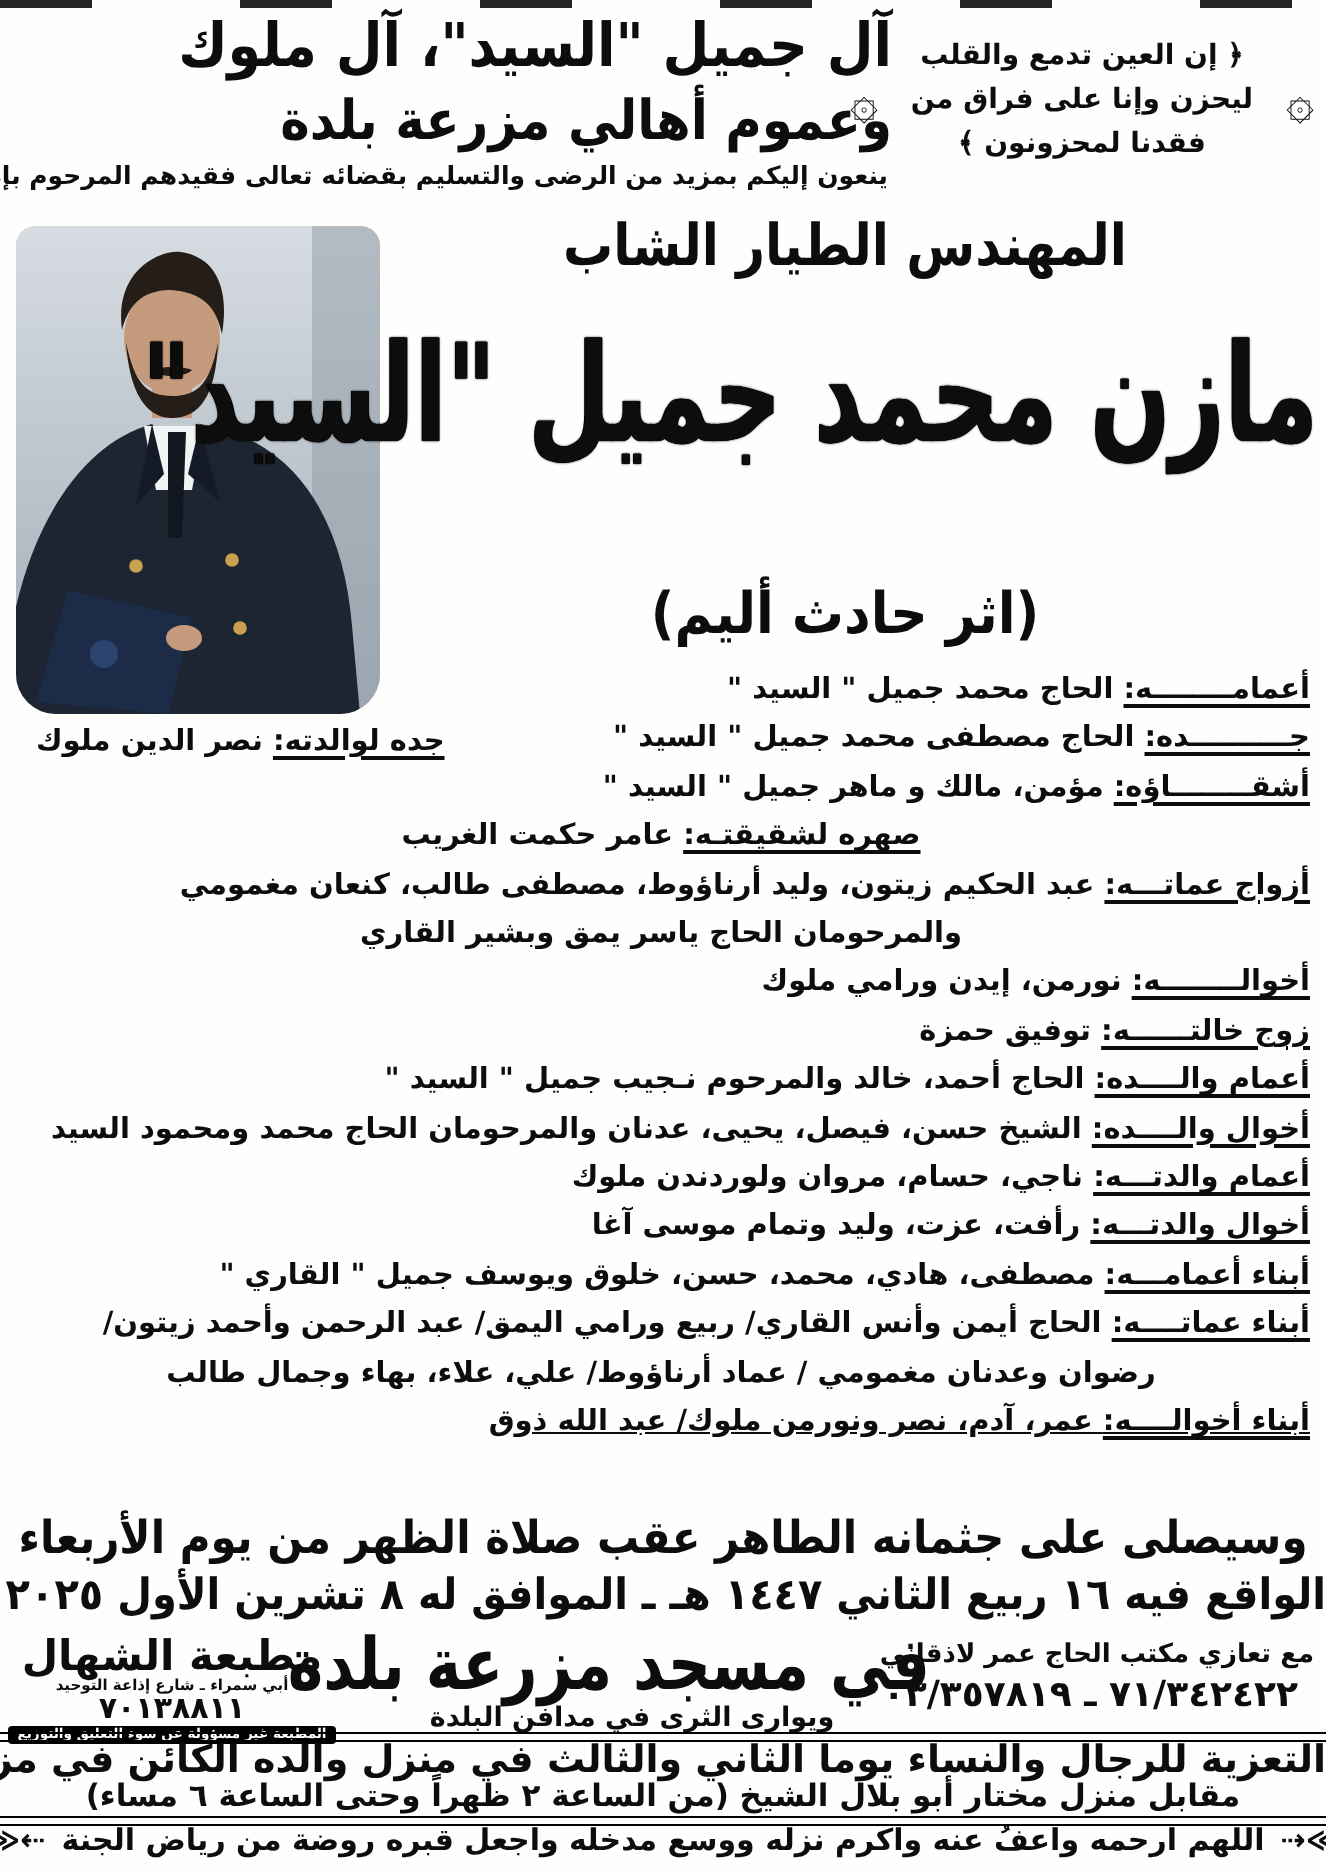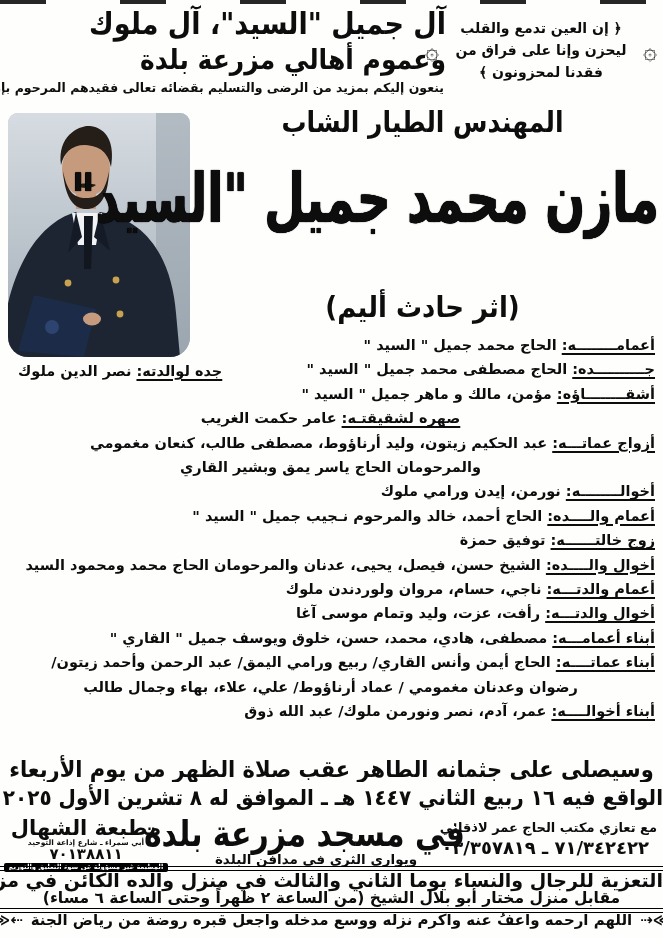--- a/index.html
+++ b/index.html
@@ -143,29 +143,29 @@
   <div class="deceased-cause">(اثر حادث أليم)</div>
 
   <div class="relatives">
       <div class="rel-line" style="text-align: right;"><span class="lbl">أعمامــــــــه:</span><span> الحاج محمد جميل " السيد "</span></div>
       <div class="rel-line" style="text-align: right;"><span class="lbl">جــــــــــده:</span><span> الحاج مصطفى محمد جميل " السيد "</span></div>
       <div class="rel-line" style="text-align: right;"><span class="lbl">أشقــــــــاؤه:</span><span> مؤمن، مالك و ماهر جميل " السيد "</span></div>
       <div class="rel-line" style="text-align: center;"><span class="lbl">صهره لشقيقتـه:</span><span> عامر حكمت الغريب</span></div>
       <div class="rel-line" style="text-align: right;"><span class="lbl">أزواج عماتـــه:</span><span> عبد الحكيم زيتون، وليد أرناؤوط، مصطفى طالب، كنعان مغمومي</span></div>
       <div class="rel-line" style="text-align: center;"><span>والمرحومان الحاج ياسر يمق وبشير القاري</span></div>
       <div class="rel-line" style="text-align: right;"><span class="lbl">أخوالــــــــه:</span><span> نورمن، إيدن ورامي ملوك</span></div>
+      <div class="rel-line" style="text-align: right;"><span class="lbl">زوج خالتــــــه:</span><span> توفيق حمزة</span></div>
       <div class="rel-line" style="text-align: right;"><span class="lbl">أعمام والــــده:</span><span> الحاج أحمد، خالد والمرحوم نـجيب جميل " السيد "</span></div>
-      <div class="rel-line" style="text-align: right;"><span class="lbl">زوج خالتــــــه:</span><span> توفيق حمزة</span></div>
       <div class="rel-line" style="text-align: right;"><span class="lbl">أخوال والــــده:</span><span> الشيخ حسن، فيصل، يحيى، عدنان والمرحومان الحاج محمد ومحمود السيد</span></div>
       <div class="rel-line" style="text-align: right;"><span class="lbl">أعمام والدتـــه:</span><span> ناجي، حسام، مروان ولوردندن ملوك</span></div>
       <div class="rel-line" style="text-align: right;"><span class="lbl">أخوال والدتـــه:</span><span> رأفت، عزت، وليد وتمام موسى آغا</span></div>
       <div class="rel-line" style="text-align: right;"><span class="lbl">أبناء أعمامـــه:</span><span> مصطفى، هادي، محمد، حسن، خلوق ويوسف جميل " القاري "</span></div>
       <div class="rel-line" style="text-align: right;"><span class="lbl">أبناء عماتــــه:</span><span> الحاج أيمن وأنس القاري/ ربيع ورامي اليمق/ عبد الرحمن وأحمد زيتون/</span></div>
       <div class="rel-line" style="text-align: center;"><span>رضوان وعدنان مغمومي / عماد أرناؤوط/ علي، علاء، بهاء وجمال طالب</span></div>
-      <div class="rel-line" style="text-align: right;"><span class="lbl">أبناء أخوالــــه:</span><span> عمر، آدم، نصر ونورمن ملوك/ عبد الله ذوق</span></div>
+      <div class="rel-line" style="text-align: right; text-decoration: underline;"><span class="lbl">أبناء أخوالــــه:</span><span> عمر، آدم، نصر ونورمن ملوك/ عبد الله ذوق</span></div>
     </div>
 
   <div class="funeral-line1">وسيصلى على جثمانه الطاهر عقب صلاة الظهر من يوم الأربعاء</div>
   <div class="funeral-line2">الواقع فيه ١٦ ربيع الثاني ١٤٤٧ هـ ـ الموافق له ٨ تشرين الأول ٢٠٢٥ م</div>
 
   <div class="office-note">مع تعازي مكتب الحاج عمر لاذقاني</div>
   <div class="office-phones">٧١/٣٤٢٤٢٢ ـ ٠٣/٣٥٧٨١٩</div>
   <div class="mosque-line">في مسجد مزرعة بلدة</div>
   <div class="burial-line">ويوارى الثرى في مدافن البلدة</div>
 

